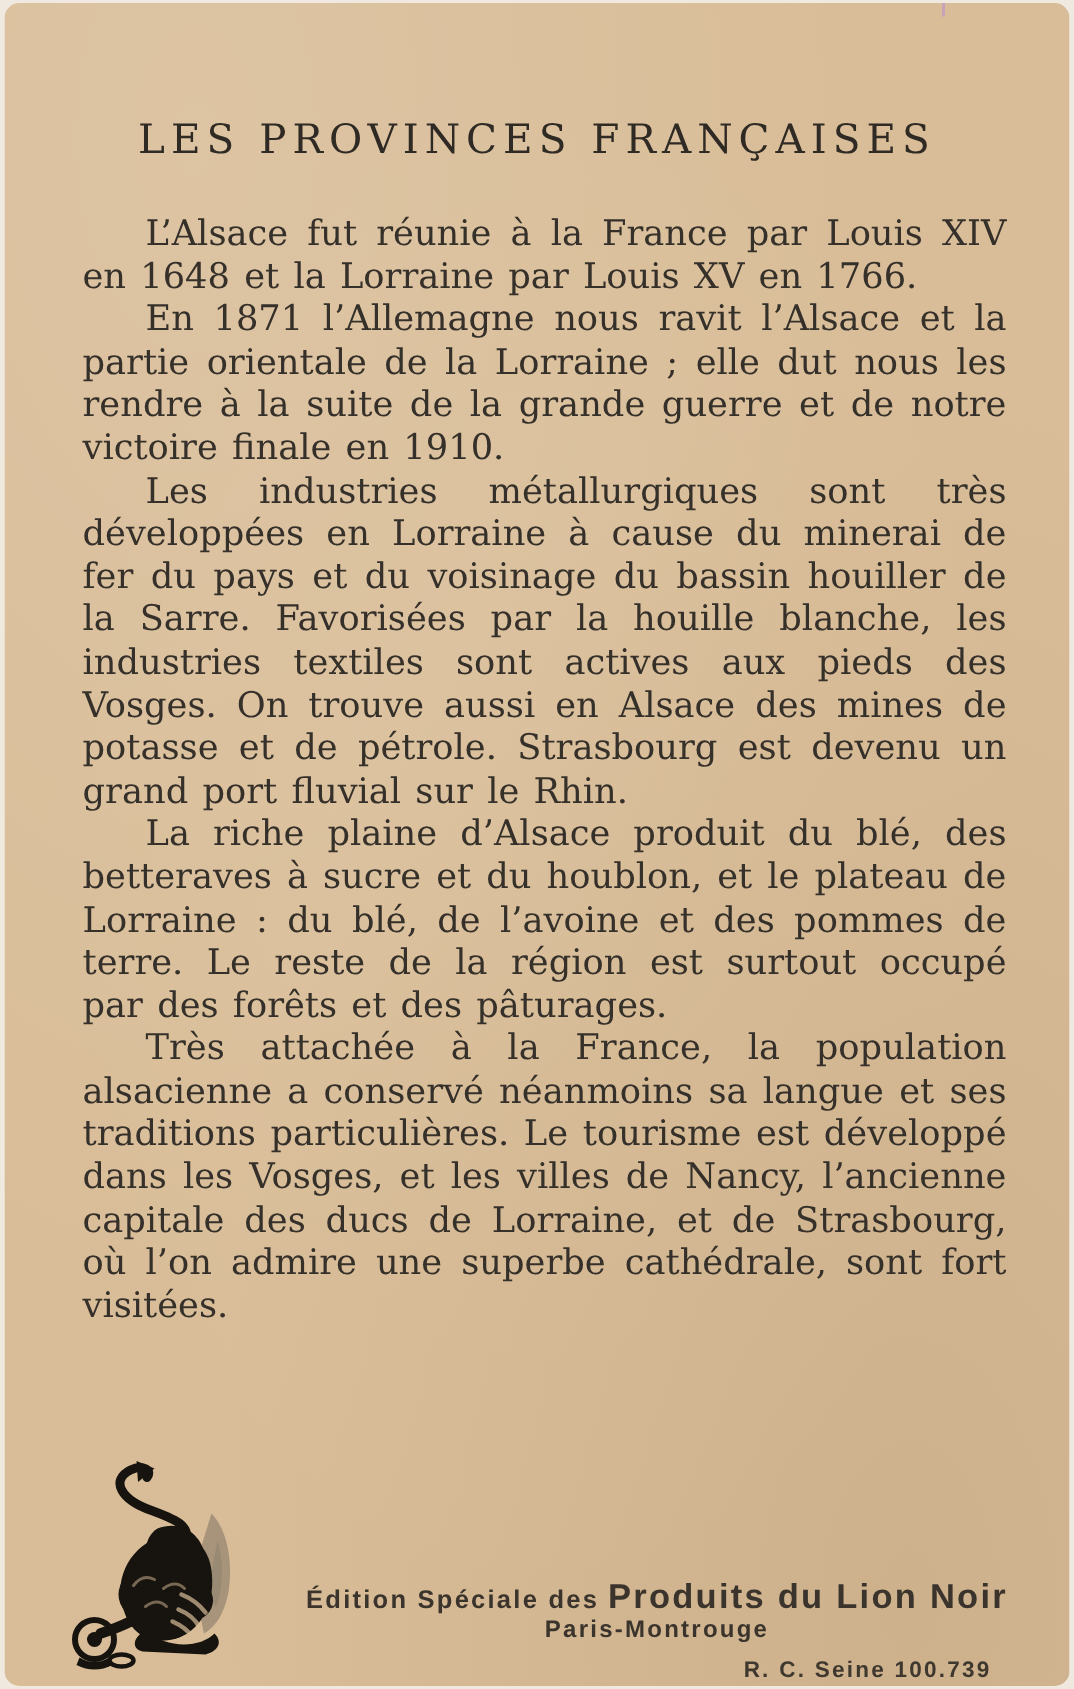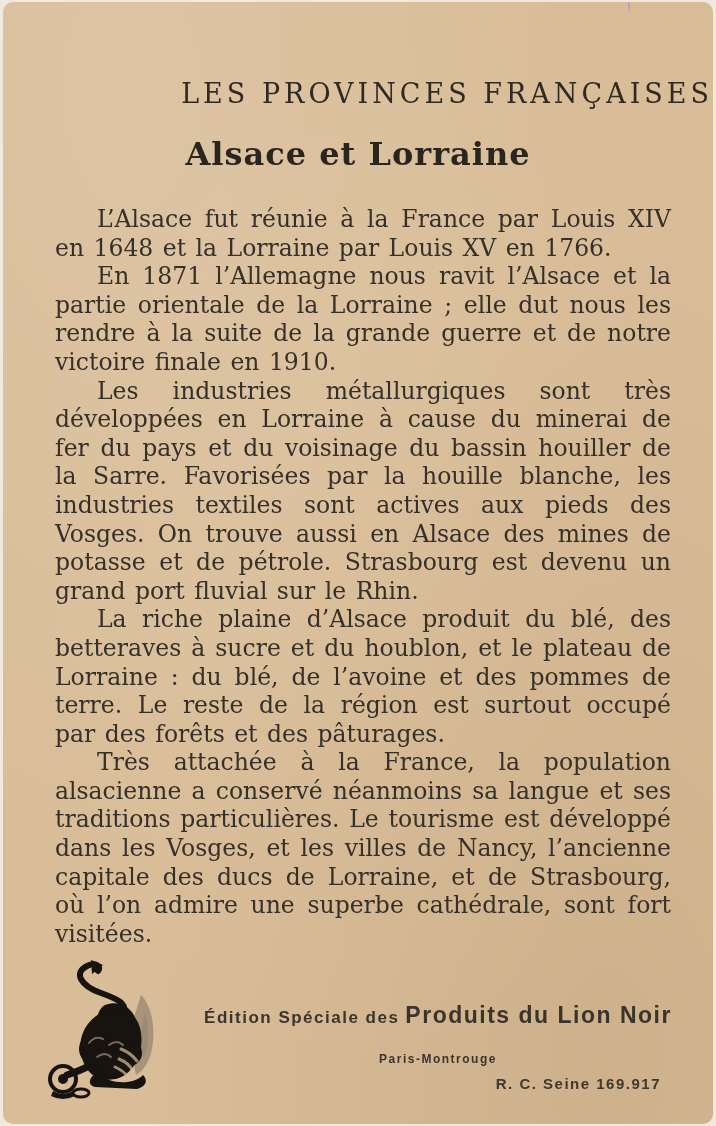--- a/index.html
+++ b/index.html
@@ -39,21 +39,20 @@
   .header {
     padding-top: 76px;
     text-align: center;
   }
   .series-title {
     font-size: 27px;
     font-weight: 400;
     letter-spacing: 4px;
     margin: 0;
     color: #2f2a24;
-    text-align: right;
   }
   .main-title {
     font-size: 32px;
     font-weight: 700;
     letter-spacing: 1px;
     margin: 26px 0 0 0;
     color: #2a251f;
   }
   .body-text {
     margin-top: 32px;
@@ -64,24 +63,24 @@
     word-spacing: 2px;
   }
   .body-text p {
     margin: 0;
     text-indent: 42px;
   }
   .footer {
     position: absolute;
     left: 0;
     right: 0;
-    bottom: 14px;
+    bottom: 2px;
     height: 160px;
     display: flex;
-    align-items: center;
+    align-items: flex-end;
   }
   .lion-art {
     flex: 0 0 160px;
     height: 155px;
     margin-left: 34px;
   }
   .footer-text {
     flex: 1 1 auto;
     padding-top: 34px;
     padding-right: 34px;
@@ -102,22 +101,22 @@
     font-weight: 600;
   }
   .tagline {
     margin-top: 8px;
     font-size: 15.5px;
     font-weight: 600;
     letter-spacing: 1.5px;
     word-spacing: 5px;
   }
   .city {
-    margin-top: 23px;
-    font-size: 12px;
+    margin-top: 0;
+    font-size: 16px;
     font-weight: 600;
     letter-spacing: 1.5px;
   }
   .registration {
     margin-top: 9px;
     font-size: 15px;
     font-weight: 700;
     text-align: right;
     padding-right: 18px;
     letter-spacing: 1.5px;
@@ -126,21 +125,20 @@
 </style>
 </head>
 <body>
 
 <div class="card">
 
   <div class="scan-artifact"></div>
 
   <div class="header">
     <h2 class="series-title">LES PROVINCES FRANÇAISES</h2>
-    <h1 class="main-title">Alsace et Lorraine</h1>
   </div>
 
   <div class="body-text">
     <p>L’Alsace fut réunie à la France par Louis XIV en 1648 et la Lorraine par Louis XV en 1766.</p>
     <p>En 1871 l’Allemagne nous ravit l’Alsace et la partie orientale de la Lorraine ; elle dut nous les rendre à la suite de la grande guerre et de notre victoire finale en 1910.</p>
     <p>Les industries métallurgiques sont très développées en Lorraine à cause du minerai de fer du pays et du voisinage du bassin houiller de la Sarre. Favorisées par la houille blanche, les industries textiles sont actives aux pieds des Vosges. On trouve aussi en Alsace des mines de potasse et de pétrole. Strasbourg est devenu un grand port fluvial sur le Rhin.</p>
     <p>La riche plaine d’Alsace produit du blé, des betteraves à sucre et du houblon, et le plateau de Lorraine : du blé, de l’avoine et des pommes de terre. Le reste de la région est surtout occupé par des forêts et des pâturages.</p>
     <p>Très attachée à la France, la population alsacienne a conservé néanmoins sa langue et ses traditions particulières. Le tourisme est développé dans les Vosges, et les villes de Nancy, l’ancienne capitale des ducs de Lorraine, et de Strasbourg, où l’on admire une superbe cathédrale, sont fort visitées.</p>
   </div>
 
@@ -175,18 +173,18 @@
 
       <ellipse cx="44" cy="140" rx="8" ry="4" fill="none" stroke="#17130e" stroke-width="3"></ellipse>
     </svg>
 
     <div class="footer-text">
       <div class="edition-line">
         <span class="edition-prefix">Édition Spéciale des</span>
         <span class="edition-brand">Produits du Lion Noir</span>
       </div>
       <div class="city">Paris-Montrouge</div>
-      <div class="registration">R. C. Seine 169.917</div>
+      <div class="registration">R. C. Seine 100.739</div>
     </div>
 
   </div>
 
 </div>
 
 </body></html>

